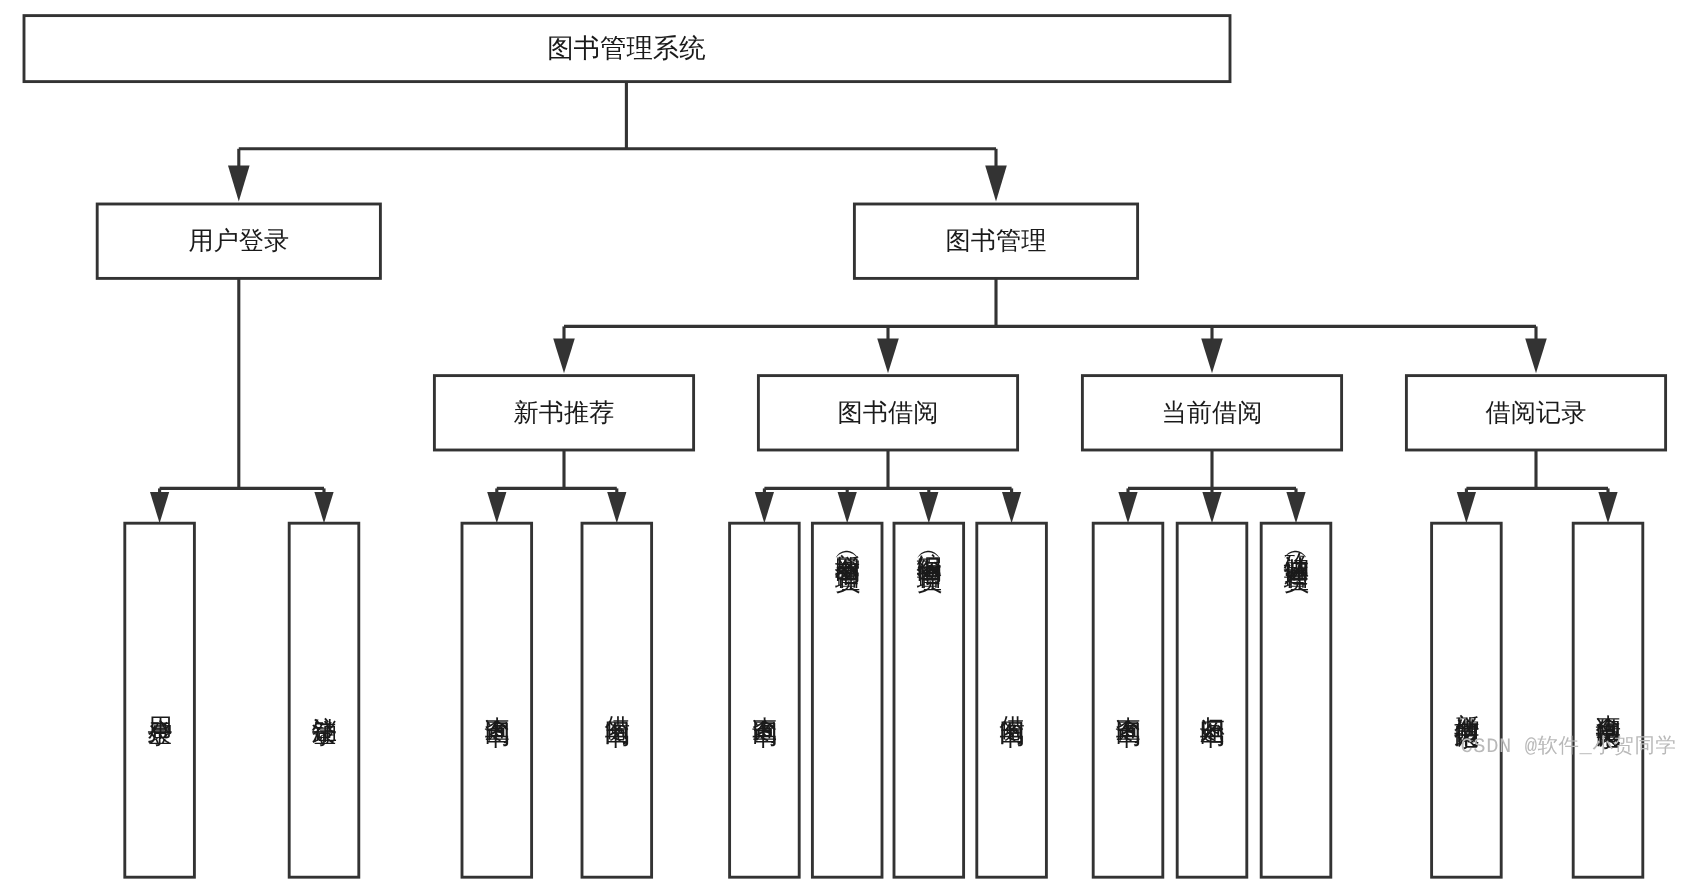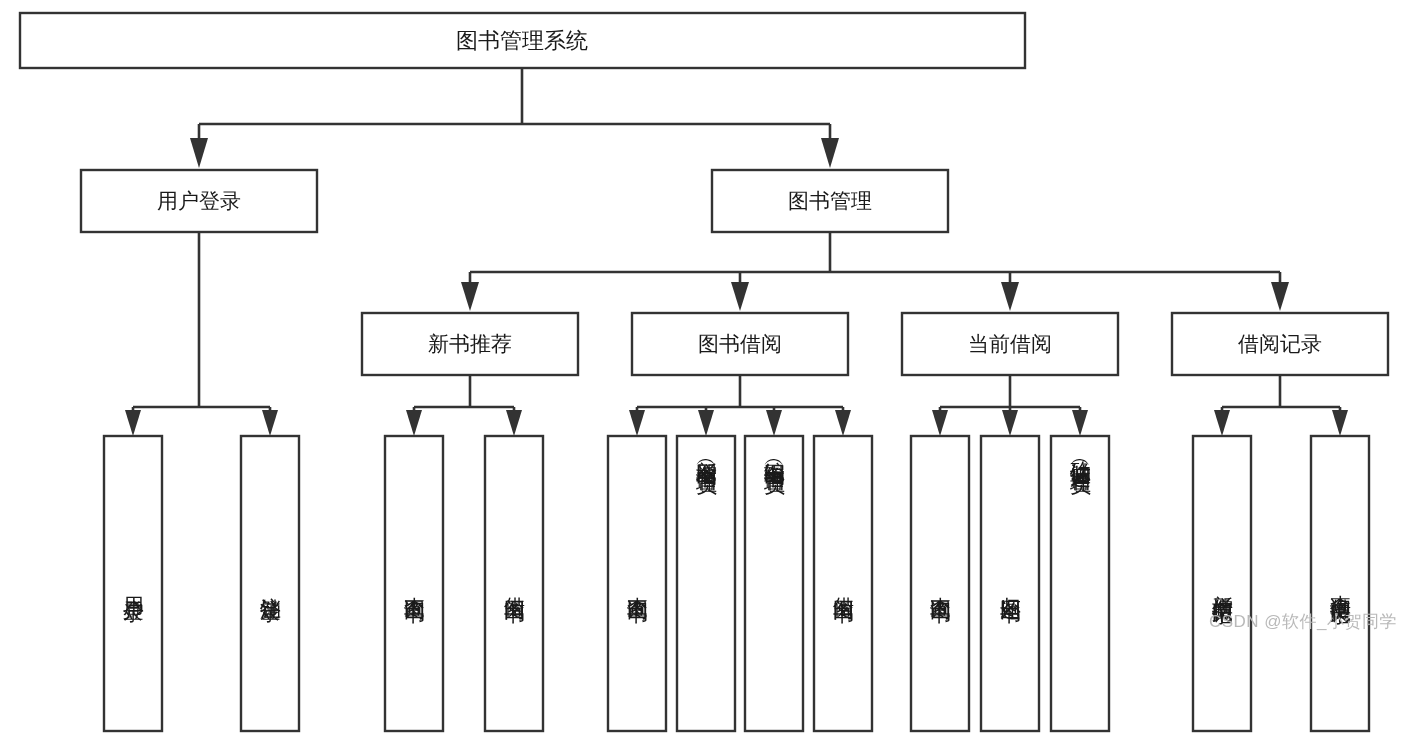--- a/index.html
+++ b/index.html
@@ -67,21 +67,21 @@
     font-size: 21px;
     line-height: 1.18;
     color: #1a1a1a;
     letter-spacing: 2px;
     white-space: nowrap;
   }
   .watermark {
     position: absolute;
     right: 8px;
     bottom: 6px;
-    font-family: Liberation Sans, sans-serif;
+    font-family: Liberation Mono, monospace;
     font-size: 17px;
     color: #b9b9b9;
     letter-spacing: 0.5px;
     white-space: nowrap;
   }
 </style>
 </head>
 <body>
 
 <div id="diagram-root">

